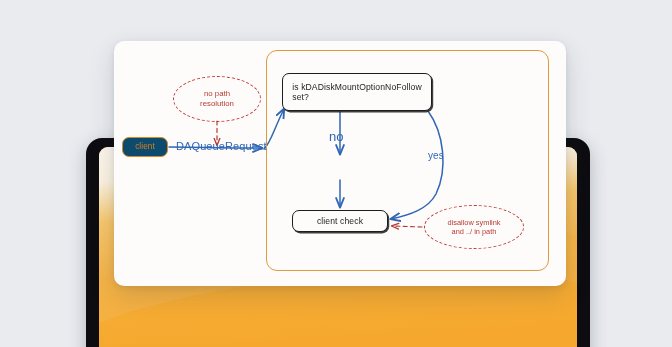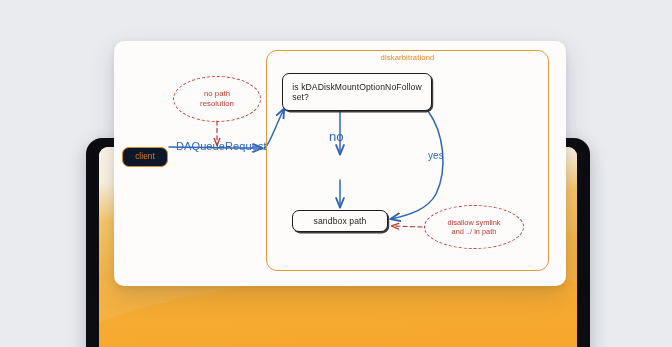--- a/index.html
+++ b/index.html
@@ -90,25 +90,24 @@
     letter-spacing: .1px;
   }
   .node-dark {
     background: #fdfcfb;
     border: 1.6px solid #1d1d1f;
     border-radius: 7px;
     color: #1d1d1f;
     box-shadow: 1.2px 1.4px 0 rgba(29,29,31,.85);
   }
   .node-orange {
-    background: #0f172a;
+    background: #0c4a6e;
     border: 1.4px solid #d98a23;
     border-radius: 7px;
     color: #d9821a;
-    margin-top: 10px;
   }
 
   #node-check {
     left: 168px; top: 32px;
     width: 150px; height: 38px;
     font-size: 8.6px;
   }
   #node-resolve {
     left: 190px; top: 116px;
     width: 72px; height: 22px;
@@ -215,27 +214,26 @@
       <path d="M226,139 L226,166" fill="none" stroke="#2f66b5" stroke-width="1.5" stroke-linecap="round" marker-end="url(#ah-blue)"></path>
 
       <path d="M314,70 C330,92 334,128 322,153 C314,168 296,174 277,178" fill="none" stroke="#2f66b5" stroke-width="1.5" stroke-linecap="round" marker-end="url(#ah-blue)"></path>
 
       <path d="M103,80 L103,104" fill="none" stroke="#b83a32" stroke-width="1.2" stroke-dasharray="4 3.4" stroke-linecap="round" marker-end="url(#ah-red)"></path>
 
       <path d="M308,186 L278,185" fill="none" stroke="#b83a32" stroke-width="1.2" stroke-dasharray="4 3.4" stroke-linecap="round" marker-end="url(#ah-red)"></path>
     </svg>
 
     <div id="group-box"></div>
-    <div id="group-label">diskarbitrationd</div>
 
     <div id="node-check" class="node node-dark">is kDADiskMountOptionNoFollow
 set?</div>
 
 
-    <div id="node-sandbox" class="node node-dark">sandbox path</div>
+    <div id="node-sandbox" class="node node-dark">client check</div>
 
     <div id="node-client" class="node node-orange">client</div>
 
     <div id="label-request" class="edge-label">DAQueueRequest</div>
 
     <div id="label-no" class="edge-label">no</div>
 
     <div id="label-yes" class="edge-label">yes</div>
 
     <div id="annot-symlink" class="annotation">disallow symlink

